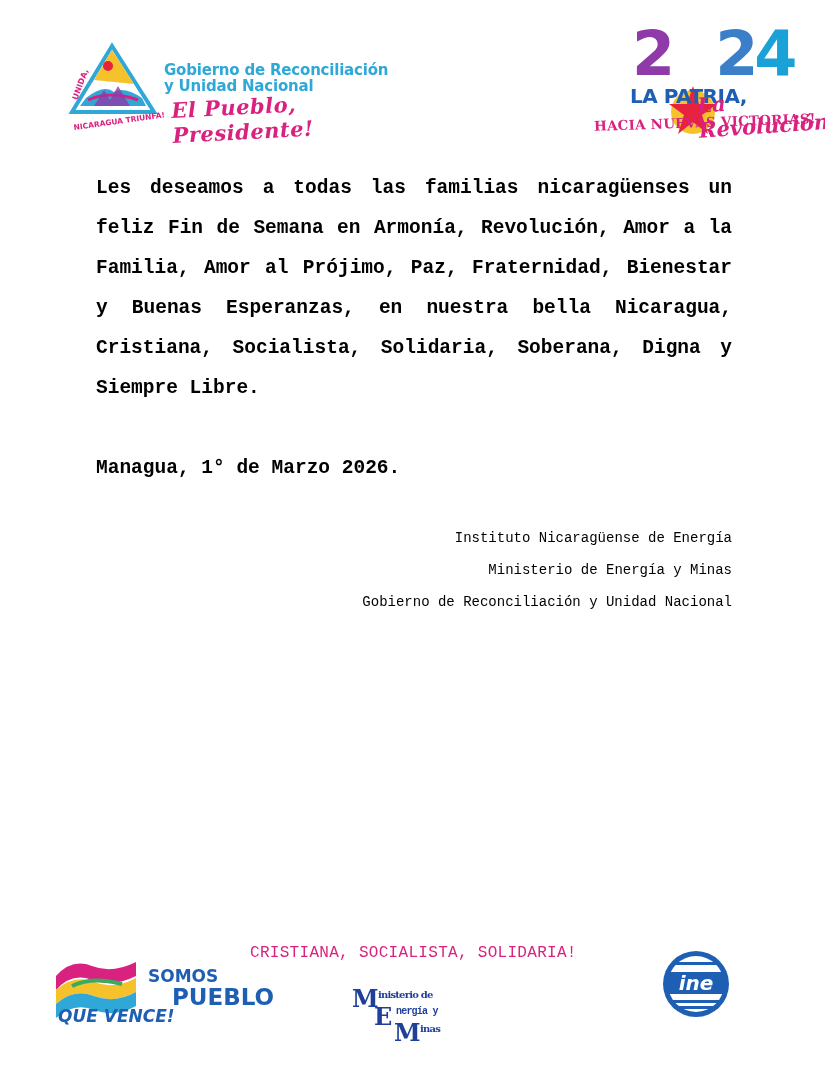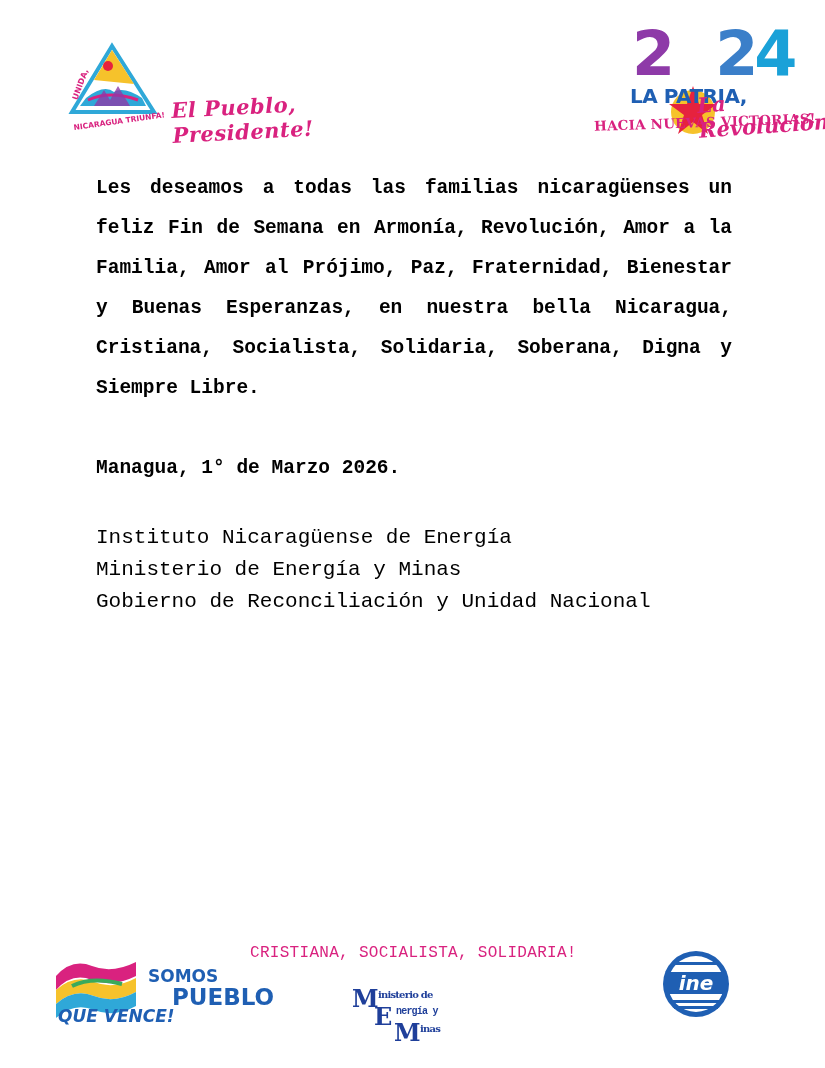--- a/index.html
+++ b/index.html
@@ -22,21 +22,21 @@
     .patria { position: absolute; left: 0; top: 64px; font-family: "DejaVu Sans", sans-serif; font-weight: bold; color: #1f5fb3; font-size: 20px; letter-spacing: -0.5px; }
     .revolucion { position: absolute; left: 68px; top: 68px; font-family: "DejaVu Serif", serif; font-style: italic; font-weight: bold; color: #d9227f; font-size: 21px; transform: rotate(-4deg); }
     .hacia { position: absolute; left: -36px; top: 94px; font-family: "DejaVu Serif", serif; font-weight: bold; color: #d9227f; font-size: 13.5px; letter-spacing: 0.2px; transform: rotate(-2deg); white-space: nowrap; }
 
     
     .body { position: absolute; left: 96px; top: 168px; width: 636px; font-weight: bold; font-size: 19.5px; }
     .para p { line-height: 40px; text-align: justify; text-align-last: left; }
     .greeting { margin-bottom: 40px; }
     .wishes { margin-bottom: 40px; }
     .place-date { line-height: 40px; margin-bottom: 34px; }
-    .signature { font-weight: normal; font-size: 21px; line-height: 32px; }
+    .signature { font-weight: normal; font-size: 14px; line-height: 32px; text-align: right; }
     .signature div { white-space: nowrap; }
 
     
     .footer-slogan { position: absolute; left: 250px; top: 944px; font-family: "Liberation Mono", monospace; color: #d9227f; font-size: 16px; letter-spacing: 0.3px; }
     .somos { position: absolute; left: 52px; top: 956px; width: 180px; height: 72px; }
     .somos .txt { position: absolute; font-family: "DejaVu Sans", sans-serif; font-weight: bold; color: #1f5fb3; }
     .mem { position: absolute; left: 352px; top: 986px; width: 170px; height: 55px; }
     .mem .big { position: absolute; font-family: "DejaVu Serif", serif; font-weight: bold; color: #1f3f9a; }
     .mem .small { position: absolute; font-family: "DejaVu Serif", serif; font-weight: bold; color: #1f3f9a; font-size: 10px; letter-spacing: -0.8px; }
     .ine { position: absolute; left: 660px; top: 948px; width: 72px; height: 72px; }
@@ -49,20 +49,22 @@
     <path d="M48 6 L90 72 L8 72 Z" fill="#ffffff" stroke="#2fa8d8" stroke-width="4"></path>
     <path d="M30 40 L48 10 L70 44 Z" fill="#f6c22b"></path>
     <circle cx="44" cy="26" r="5" fill="#e6223e"></circle>
     <path d="M22 58 Q40 44 50 52 Q60 46 78 58 L82 66 L16 66 Z" fill="#2fa8d8"></path>
     <path d="M24 60 Q46 50 74 60" stroke="#d9227f" stroke-width="3" fill="none"></path>
     <path d="M30 66 L40 50 L46 60 L54 46 L66 66 Z" fill="#8e3aa8" opacity="0.8"></path>
     <text x="6" y="60" font-family="DejaVu Sans, sans-serif" font-size="8" font-weight="bold" fill="#d9227f" transform="rotate(-70 10 55)">UNIDA,</text>
     <text x="10" y="90" font-family="DejaVu Sans, sans-serif" font-size="7.5" font-weight="bold" fill="#d9227f" transform="rotate(-8 10 90)">NICARAGUA TRIUNFA!</text>
   </svg>
   <div class="gov-text">
+    <div>Gobierno de Reconciliación</div>
+    <div>y Unidad Nacional</div>
   </div>
   <div class="slogan-script">El Pueblo, Presidente!</div>
 </div>
 
 <div class="logo-right">
   <div class="year">
     <span class="d2">2</span>
     <span class="d0">
       <svg width="48" height="56" viewBox="0 0 48 56" style="position:absolute;left:-2px;top:-2px;">
         <circle cx="24" cy="30" r="22" fill="#f6c22b"></circle>

